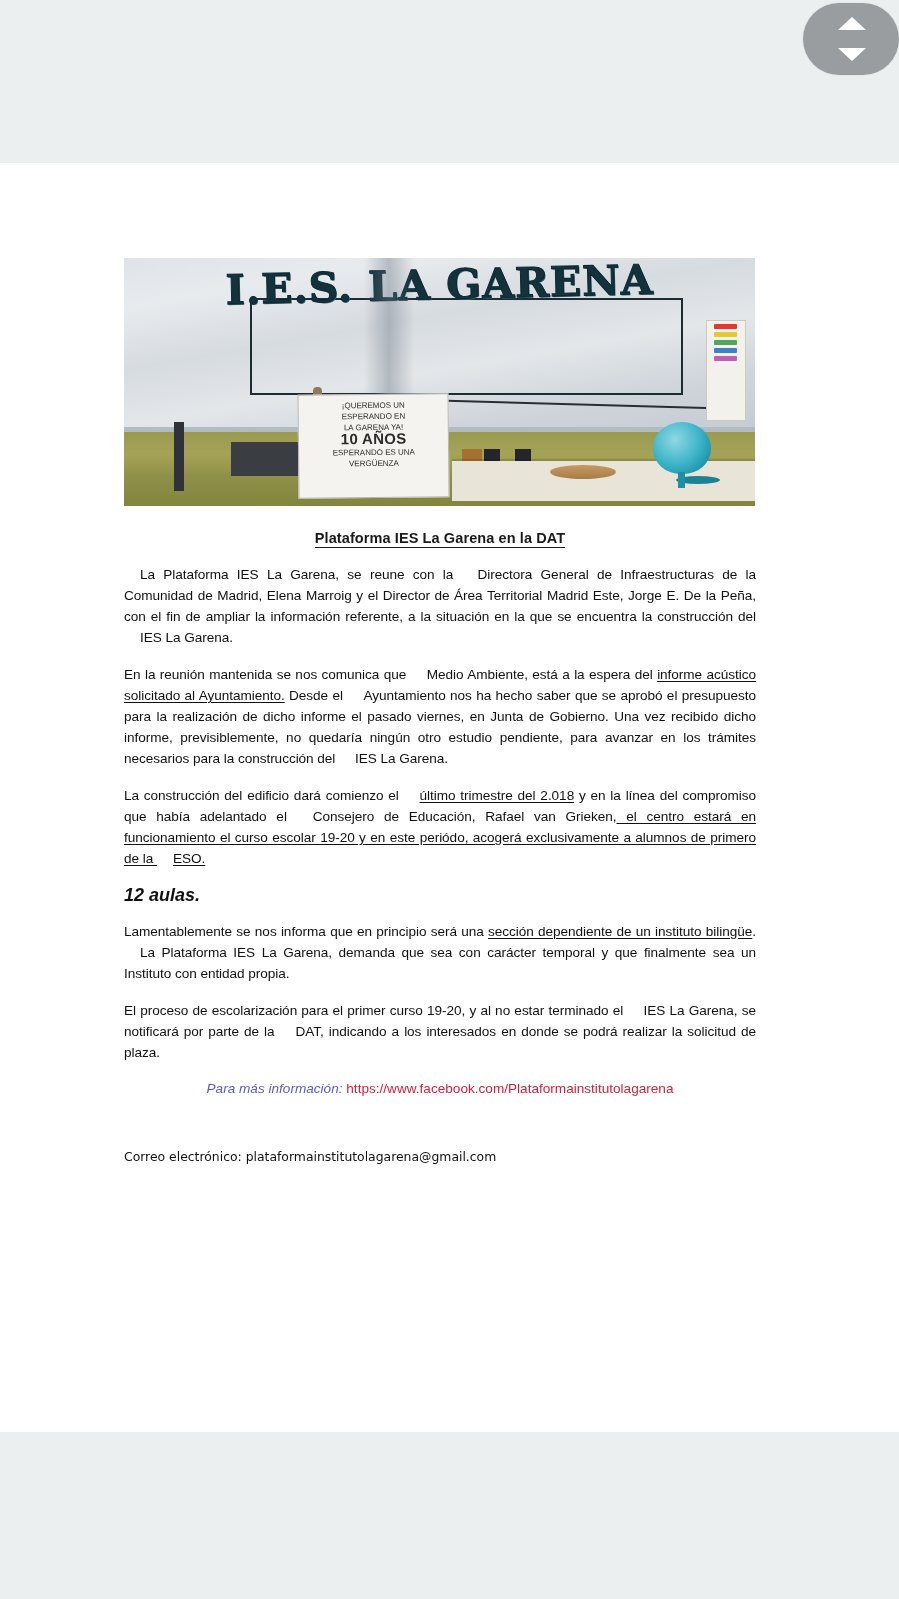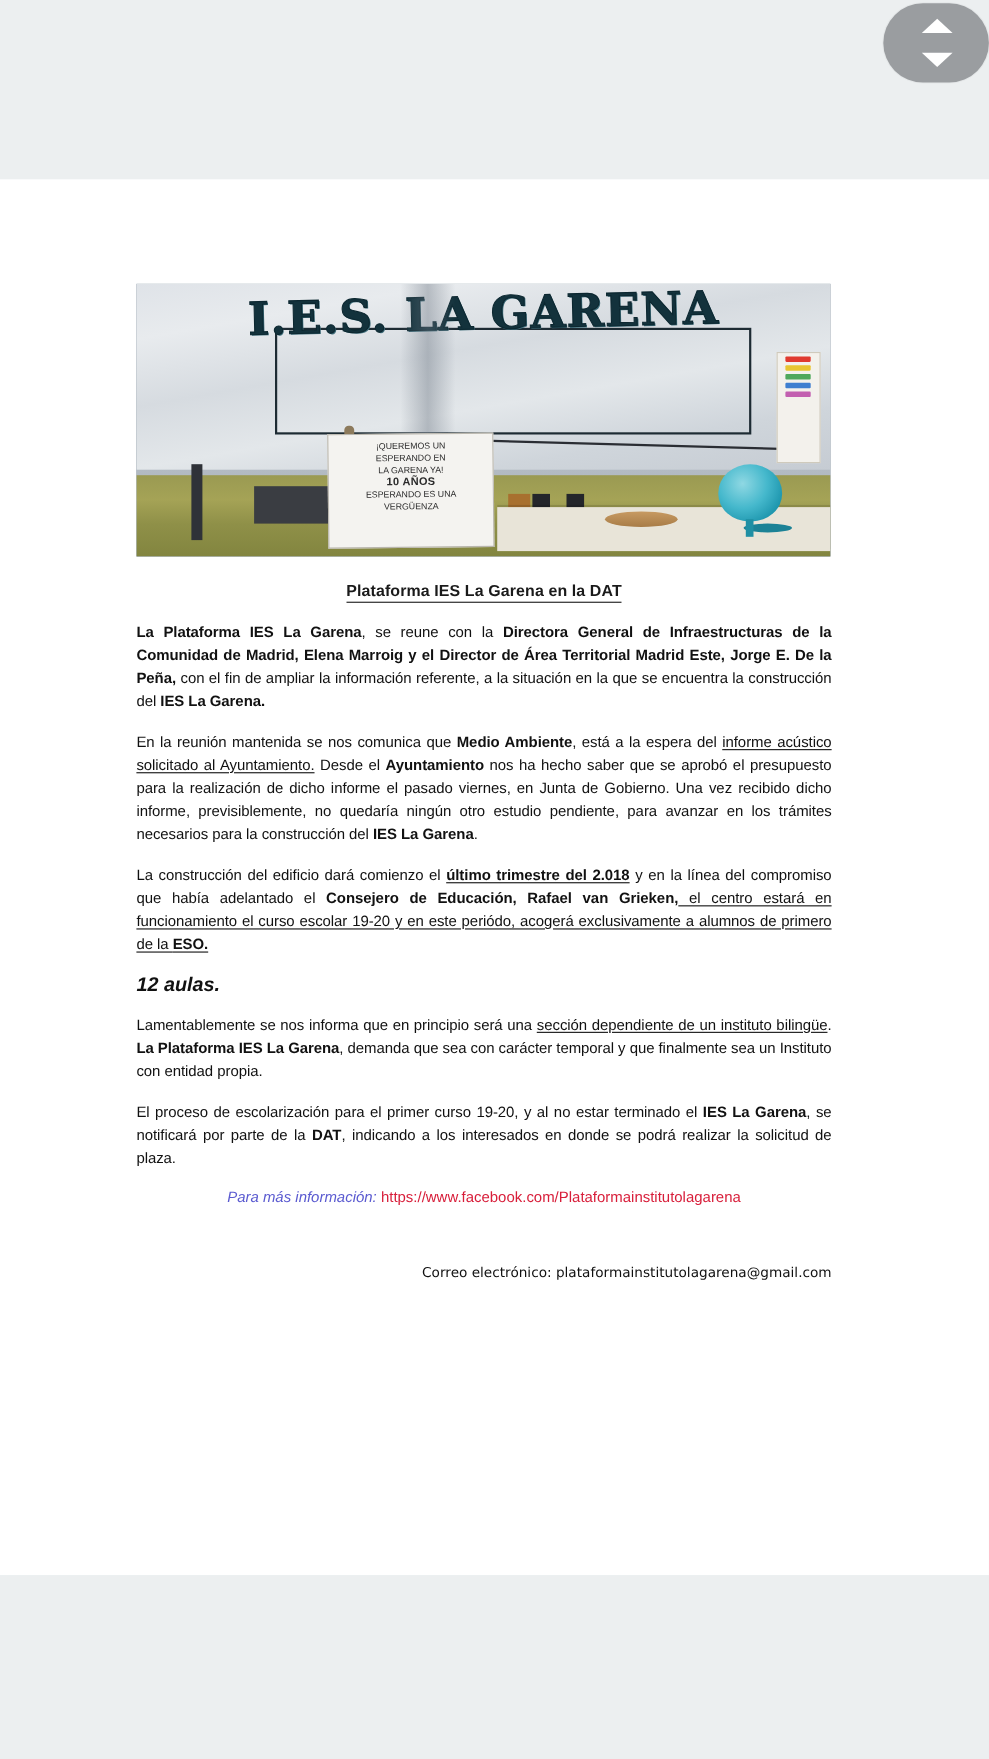--- a/index.html
+++ b/index.html
@@ -138,21 +138,21 @@
     border: 1px solid #b9b6ad;
     color: #2b2b2b;
     font-family: "Liberation Sans", sans-serif;
     font-size: 8px;
     line-height: 11px;
     text-align: center;
     padding-top: 5px;
     box-sizing: border-box;
     transform: rotate(-0.6deg);
   }
-  .ph-sign b { font-size: 10px; letter-spacing: .3px; text-align: right; }
+  .ph-sign b { font-size: 15px; letter-spacing: .3px; text-align: right; }
   .ph-globe {
     position: absolute;
     right: 7%;
     bottom: 13%;
     width: 58px;
     height: 52px;
     border-radius: 50% 50% 48% 48%;
     background: radial-gradient(circle at 38% 34%, #8fd8e3 0%, #45b8cc 45%, #1a93ab 80%, #0d6f86 100%);
   }
   .ph-globe::after {
@@ -245,21 +245,21 @@
 
   p.body {
     margin: 16px 0 0 0;
     font-size: 13.6px;
     line-height: 21px;
     color: #111111;
     text-align: justify;
     letter-spacing: -0.05px;
   }
   p.body.first { margin-top: 18px; }
-  p.body b { font-weight: 700; }
+  p.body b { font-weight: 400; margin-left: 16px; }
   p.body u { text-decoration: underline; text-underline-offset: 2px; }
 
   p.item {
     margin: 16px 0 0 0;
     font-size: 18px;
     line-height: 20px;
     font-weight: 700;
     font-style: italic;
     color: #111111;
   }
@@ -273,21 +273,21 @@
   .link-label {
     color: #5a5ad0;
     font-style: italic;
   }
   .link-url {
     color: #d81e3a;
   }
 
   p.email {
     margin: 50px 0 0 0;
-    text-align: right;
+    text-align: left;
     font-family: "DejaVu Sans", sans-serif;
     font-size: 12.4px;
     color: #101010;
   }
 
   
   .bottom-band {
     position: absolute;
     left: 0;
     top: 1432px;

